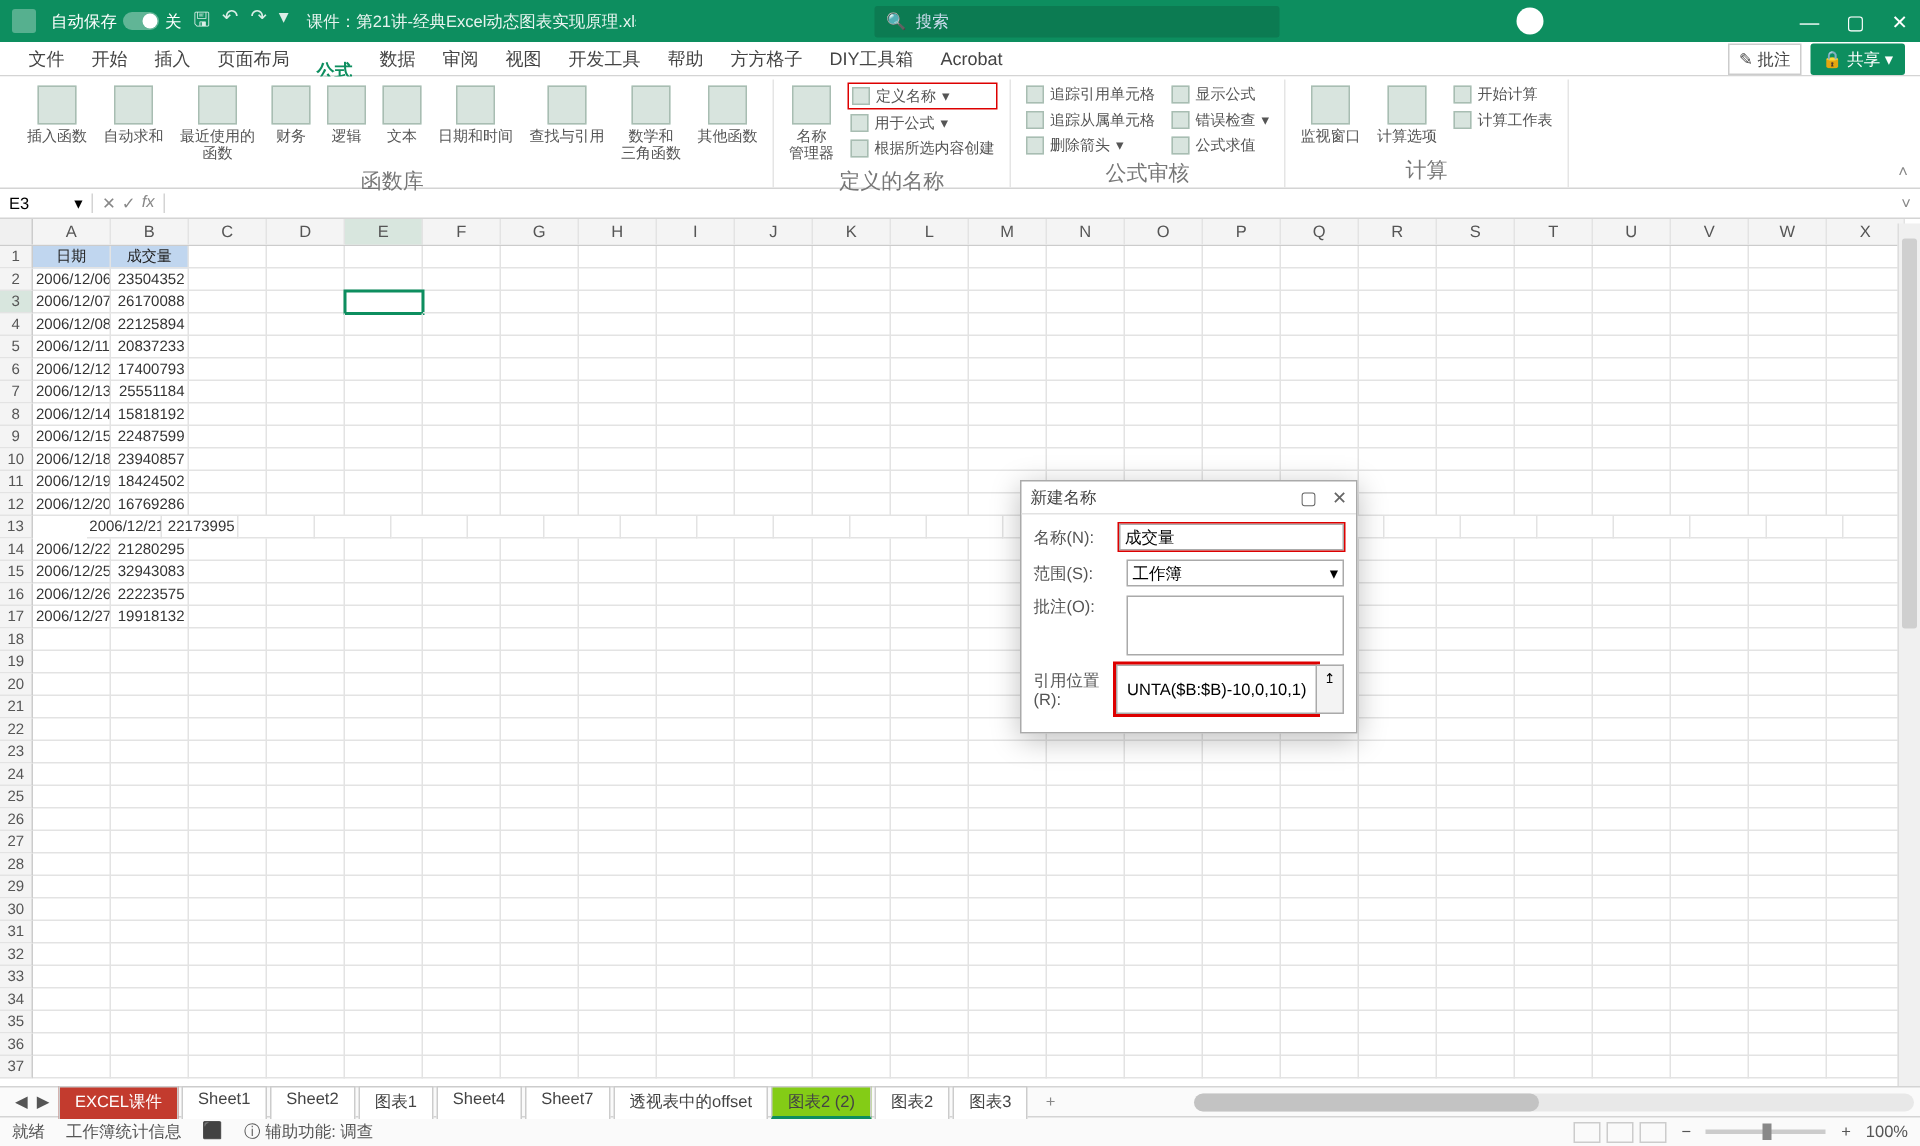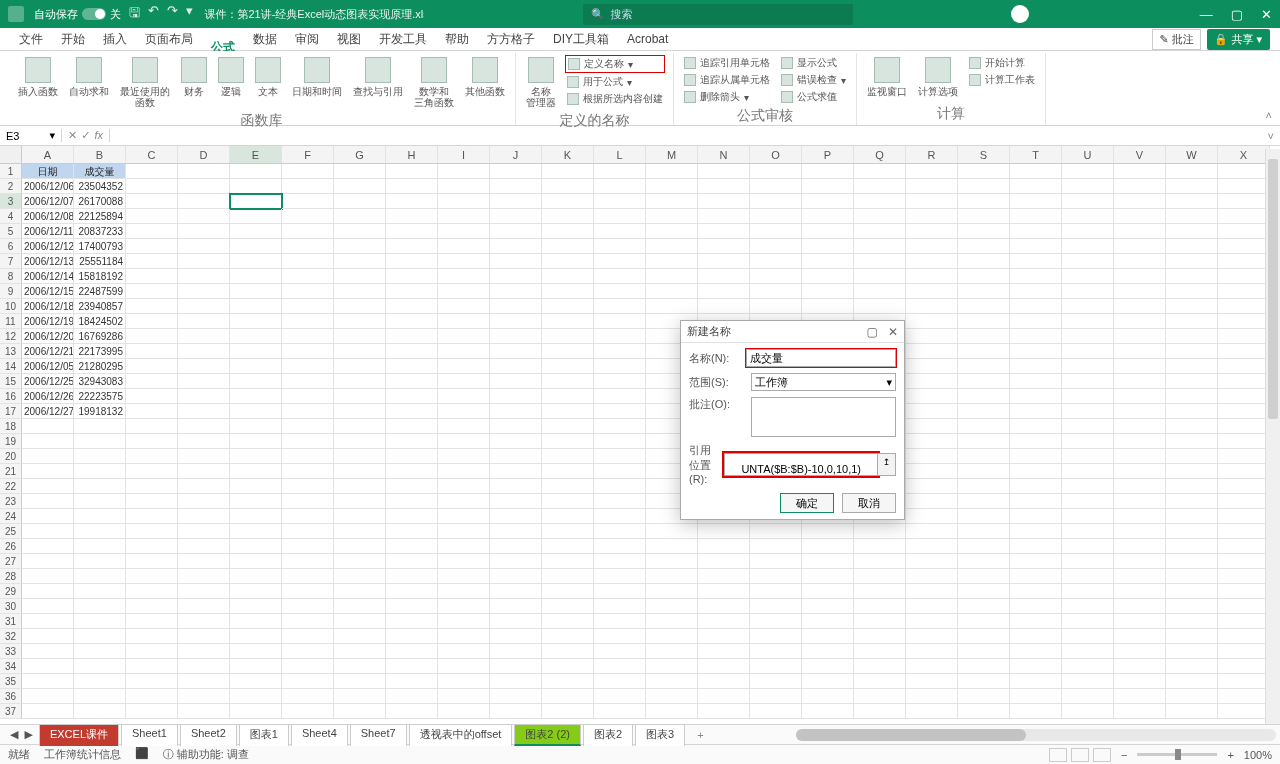--- a/index.html
+++ b/index.html
@@ -61,21 +61,21 @@
 .dialog-title { height: 22px; display: flex; align-items: center; justify-content: space-between; padding: 0 6px; border-bottom: 1px solid #e2e2e2; color: #444; }
 .dialog-title .controls { display: flex; gap: 10px; font-size: 12px; color: #666; }
 .dialog-body { padding: 6px 8px; }
 .dlg-row { display: flex; align-items: center; margin-bottom: 6px; gap: 6px; }
 .dlg-row label { width: 56px; color: #555; }
 .dlg-input { flex: 1; border: 1px solid #aaa; height: 18px; padding: 0 3px; font-size: 11px; background: #fff; }
 .dlg-input.hi { outline: 1px solid #d00; }
 .dlg-select { flex: 1; border: 1px solid #aaa; height: 18px; padding: 0 3px; font-size: 11px; background: #fff; display: flex; justify-content: space-between; align-items: center; }
 .dlg-textarea { flex: 1; border: 1px solid #aaa; height: 40px; resize: none; font-size: 11px; }
 .dlg-refrow { display: flex; gap: 0; }
-.dlg-refinput { flex: 1; border: 1px solid #aaa; height: 23px; padding: 0 16px; font-size: 11px; outline: 2px solid #d00; display: flex; align-items: flex-end; }
+.dlg-refinput { flex: 1; border: 1px solid #aaa; height: 33px; padding: 0 6px; font-size: 11px; outline: 2px solid #d00; display: flex; align-items: center; }
 .dlg-refbtn { width: 18px; border: 1px solid #aaa; border-left: none; background: #f3f3f3; text-align: center; line-height: 16px; font-size: 9px; }
 .dlg-buttons { display: flex; justify-content: flex-end; gap: 8px; margin-top: 8px; }
 .dlg-buttons button { width: 54px; height: 20px; border: 1px solid #aaa; background: #f6f6f6; font-size: 11px; cursor: pointer; }
 .dlg-buttons button.primary { border: 1px solid #0d8e5f; }
 
 .sheet-tabs { height: 20px; border-top: 1px solid #d4d4d4; display: flex; align-items: center; padding: 0 4px; font-size: 11px; background: #fafafa; }
 .sheet-tabs .nav { display: flex; gap: 6px; color: #555; padding: 0 6px; }
 .sheet-tabs .tabs { display: flex; gap: 0; }
 .sheet-tabs .st { padding: 2px 10px; border: 1px solid #ccc; border-bottom: none; background: #fff; margin-right: 2px; color: #444; cursor: pointer; }
 .sheet-tabs .st.active { background: #84cc16; border-bottom: 2px solid #0d8e5f; font-weight: 500; }
@@ -625,21 +625,21 @@
         <div class="cell"></div>
         <div class="cell"></div>
         <div class="cell"></div>
         <div class="cell"></div>
         <div class="cell"></div>
         <div class="cell"></div>
         <div class="cell"></div>
       </div>
       <div class="row">
         <div class="rh">13</div>
-        <div class="cell" style="text-align: left;">2006/12/21</div>
+        <div class="cell" style="text-align: left; margin-left: 36px;">2006/12/21</div>
         <div class="cell">22173995</div>
         <div class="cell"></div>
         <div class="cell"></div>
         <div class="cell"></div>
         <div class="cell"></div>
         <div class="cell"></div>
         <div class="cell"></div>
         <div class="cell"></div>
         <div class="cell"></div>
         <div class="cell"></div>
@@ -652,21 +652,21 @@
         <div class="cell"></div>
         <div class="cell"></div>
         <div class="cell"></div>
         <div class="cell"></div>
         <div class="cell"></div>
         <div class="cell"></div>
         <div class="cell"></div>
       </div>
       <div class="row">
         <div class="rh">14</div>
-        <div class="cell" style="text-align: right;">2006/12/05</div>
+        <div class="cell" style="text-align: right;">2006/12/22</div>
         <div class="cell">21280295</div>
         <div class="cell"></div>
         <div class="cell"></div>
         <div class="cell"></div>
         <div class="cell"></div>
         <div class="cell"></div>
         <div class="cell"></div>
         <div class="cell"></div>
         <div class="cell"></div>
         <div class="cell"></div>
@@ -1338,24 +1338,20 @@
     </div>
     <div class="dlg-row">
       <label>引用位置(R):</label>
       <div class="dlg-refrow" style="flex:1">
         <div class="dlg-refinput">
             <span>UNTA($B:$B)-10,0,10,1)</span>
           </div>
         <div class="dlg-refbtn">↥</div>
       </div>
     </div>
-    <div class="dlg-buttons">
-      <button class="primary">确定</button>
-      <button>取消</button>
-    </div>
   </div>
 </div>
 
 <div class="sheet-tabs">
   <div class="nav">
     <span>◀</span>
     <span>▶</span>
   </div>
   <div class="tabs" id="sheet-tabs">
       <div class="st red">EXCEL课件</div>

